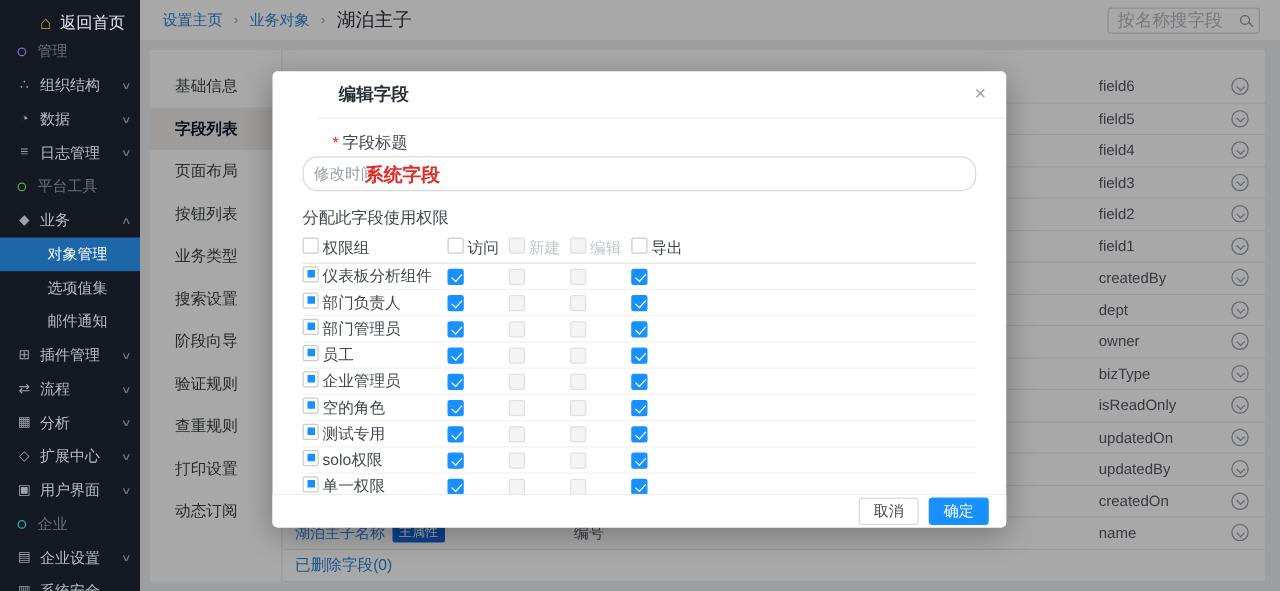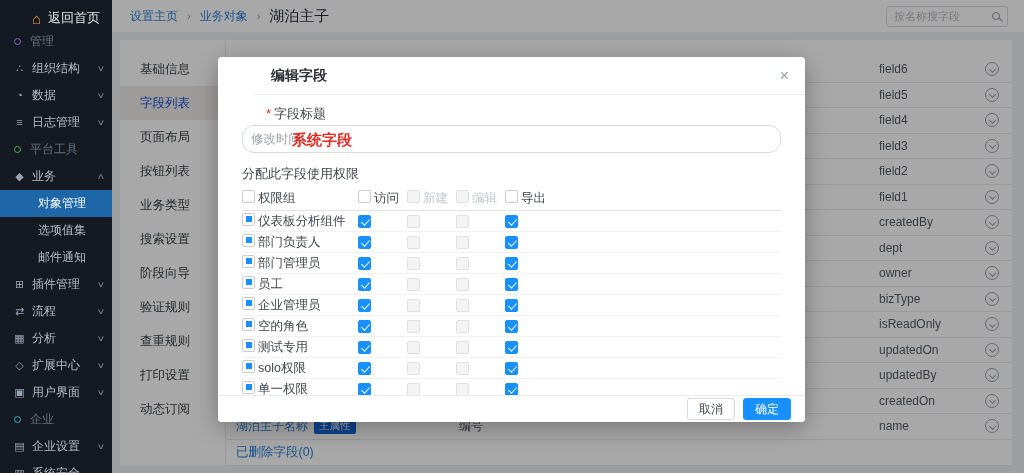--- a/index.html
+++ b/index.html
@@ -20,29 +20,29 @@
   .side-item.selected { background:#1d66a8; color:#ffffff; }
   .side-item .chev { margin-left:auto; font-size:8px; color:#6b7480; transform:scaleX(1.5); }
 
   
   .main { position:absolute; left:112px; top:0; right:0; bottom:0; background:#eef0f3; }
   .topbar { position:absolute; top:0; left:0; right:0; height:32px; background:#fff; display:flex; align-items:center; padding:0 16px 0 18px; }
   .crumb-link { color:#2f80d9; font-size:12px; cursor:pointer; }
   .crumb-sep { color:#9aa0a6; margin:0 9px; font-size:11px; }
   .crumb-current { color:#2b2f36; font-size:15px; }
   .searchbox { margin-left:auto; width:122px; height:21px; border:1px solid #d9d9d9; border-radius:3px; background:#fff; display:flex; align-items:center; padding:0 7px; }
-  .searchbox input { border:0; outline:0; flex:1; min-width:0; font-size:11px; color:#333; background:transparent; }
+  .searchbox input { border:0; outline:0; flex:1; min-width:0; font-size:14px; color:#333; background:transparent; }
   .searchbox input::placeholder { color:#b4b8bd; }
   .mag { position:relative; width:8px; height:8px; border:1.4px solid #8d9298; border-radius:50%; flex:none; margin-left:4px; }
   .mag::after { content:""; position:absolute; width:5px; height:1.4px; background:#8d9298; right:-4px; bottom:-1px; transform:rotate(45deg); }
 
   .panel { position:absolute; top:40px; left:8px; right:12px; bottom:7px; background:#fff; }
   .tabs { position:absolute; left:0; top:12px; width:105px; }
   .tab { height:34px; display:flex; align-items:center; padding-left:20px; font-size:12.5px; color:#3c4043; cursor:pointer; }
-  .tab.selected { background:#efedec; color:#1d4ed8; }
+  .tab.selected { background:#efedec; color:#0f172a;font-weight:bold; }
   .ftable { position:absolute; left:105px; top:0; right:0; bottom:0; border-left:1px solid #e9e9e9; }
   .frows { position:absolute; top:17px; left:0; right:0; }
   .frow { height:25.5px; display:grid; grid-template-columns:233px 420px 80px auto; align-items:center; border-bottom:1px solid #e8e8e8; font-size:12px; }
   .fc-title { padding-left:10px; color:#2f80d9; display:flex; align-items:center; cursor:pointer; }
   .badge { background:#1565d8; color:#fff; font-size:10.5px; padding:1px 5px; border-radius:2px; margin-left:6px; }
   .fc-type { color:#555a61; }
   .fc-api { color:#555a61; }
   .fc-act { display:flex; justify-content:flex-start; padding-left:26px; }
   .circ-chev { width:14px; height:14px; border:1px solid #9aa0a6; border-radius:50%; position:relative; cursor:pointer; }
   .circ-chev::after { content:""; position:absolute; left:4px; top:3.5px; width:4px; height:4px; border:solid #9aa0a6; border-width:0 1.2px 1.2px 0; transform:rotate(45deg); }

